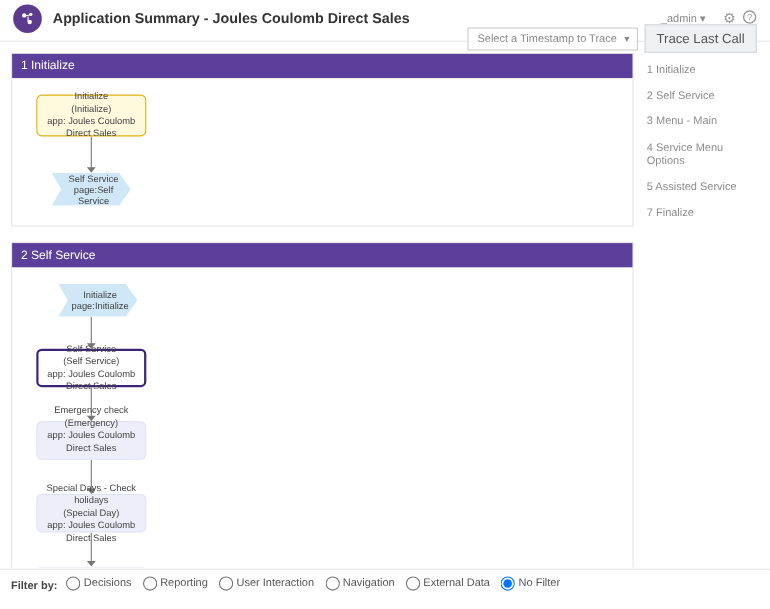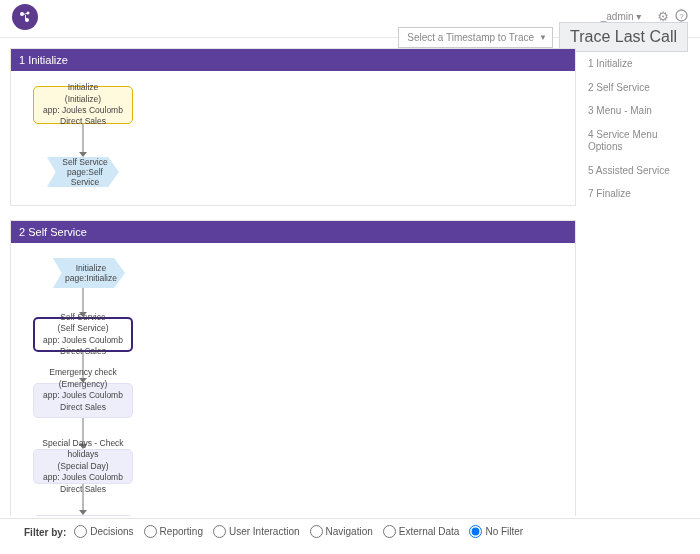--- a/index.html
+++ b/index.html
@@ -6,21 +6,21 @@
 body { font-family: Arial, Helvetica, sans-serif; font-size: 11px; color: #333; background: #fff; width: 700px; height: 554px; overflow: hidden; position: relative; }
 
 .topbar { display: flex; align-items: center; padding: 6px 12px 10px 12px; border-bottom: 1px solid #e8e8e8; height: 38px; }
 .logo-circle { width: 26px; height: 26px; border-radius: 50%; background: #5c3a8e; display: flex; align-items: center; justify-content: center; color: #fff; font-size: 15px; margin-right: 10px; }
 .pg-title { font-weight: bold; font-size: 13px; color: #333; flex: 0 0 auto; }
 .spacer { flex: 1; }
 .admin-link { color: #8a8a8a; font-size: 10px; margin-right: 10px; }
 .gear, .help { color: #9a9a9a; font-size: 13px; margin-left: 6px; cursor: pointer; }
 .timestamp-select { border: 1px solid #ccc; background: #fff; color: #888; font-size: 10px; padding: 4px 18px 4px 8px; margin-right: 6px; position: relative; cursor: pointer; }
 .timestamp-select .caret { position: absolute; right: 5px; top: 5px; font-size: 8px; color: #888; }
-.trace-btn { background: #eef0f2; border: 1px solid #d4d6d9; color: #555; font-size: 16px; padding: 5px 10px; cursor: pointer; }
+.trace-btn { background: #eef0f2; border: 1px solid #d4d6d9; color: #555; font-size: 12px; padding: 5px 10px; cursor: pointer; }
 .second-row { position: absolute; right: 12px; top: 22px; display: flex; align-items: center; }
 
 .body-area { display: flex; position: absolute; top: 48px; left: 0; right: 0; bottom: 38px; }
 .main-col { flex: 1; overflow: hidden; padding: 0 6px 0 10px; }
 .sidebar { width: 118px; padding: 10px 8px 0 6px; }
 .side-item { color: #8c8c8c; font-size: 10px; margin-bottom: 11px; line-height: 1.25; cursor: pointer; }
 
 .section { border: 1px solid #e4e4e4; margin-bottom: 14px; background: #fff; }
 .section-head { background: #5c3f9b; color: #fff; font-size: 11px; padding: 5px 8px; }
 .section-body { padding: 12px 12px; position: relative; }
@@ -30,21 +30,21 @@
 .node { position: absolute; text-align: center; font-size: 8.5px; line-height: 1.35; color: #444; display:flex; flex-direction:column; justify-content:center; align-items:center; padding: 4px 6px; }
 
 .init-node { width: 100px; height: 38px; border: 1.5px solid #e0b20c; background: #fff9de; border-radius: 5px; }
 .self-node { width: 100px; height: 35px; border: 2px solid #3c2478; background: #fff; border-radius: 5px; }
 .plain-node { width: 100px; height: 35px; background: #eeeefb; border-radius: 5px; border: 1px solid #e1e1f6; }
 .arrow-shape { width: 72px; height: 30px; background: #cfe7f7; position: absolute; clip-path: polygon(0 0, 85% 0, 100% 50%, 85% 100%, 0 100%, 12% 50%); display:flex; flex-direction:column; justify-content:center; align-items:center; font-size:8.5px; color:#444; text-align:center; padding: 0 6px 0 10px; }
 .half-node { width: 100px; height: 14px; background: #eeeefb; border-radius: 5px 5px 0 0; border: 1px solid #e1e1f6; border-bottom: none; display:flex; align-items:center; justify-content:center; font-size:8.5px; color:#444; }
 
 svg.conn { position: absolute; overflow: visible; pointer-events: none; }
 
-.filterbar { position: absolute; left: 0; right: 0; bottom: 10px; border-top: 1px solid #e4e4e4; padding: 6px 24px 4px; background: #fff; display:flex; align-items:center; font-size: 10px; color: #444; }
+.filterbar { position: absolute; left: 0; right: 0; bottom: 10px; border-top: 1px solid #e4e4e4; padding: 6px 10px 4px; background: #fff; display:flex; align-items:center; font-size: 10px; color: #444; }
 .filterbar .lbl { font-weight: bold; margin-right: 8px; }
 .filterbar label.opt { margin-right: 10px; display:inline-flex; align-items:center; color:#555; font-weight: normal; }
 .filterbar input[type=radio] { margin-right: 3px; }
 
 .hscroll { position: absolute; left: 4px; right: 4px; bottom: 0; height: 10px; overflow-x: scroll; overflow-y: hidden; }
 .hscroll-inner { width: 1400px; height: 1px; }
 </style>
 </head>
 <body>
 
@@ -53,20 +53,21 @@
     <svg width="16" height="16" viewBox="0 0 16 16">
         <g fill="#fff">
           <circle cx="5" cy="5" r="2"></circle>
           <circle cx="11" cy="4" r="1.5"></circle>
           <circle cx="10" cy="11" r="2"></circle>
           <rect x="5" y="5" width="5" height="1" transform="rotate(-10 5 5)"></rect>
           <rect x="8" y="6" width="1" height="5"></rect>
         </g>
       </svg>
   </div>
+  <div class="pg-title">Application Summary - Joules Coulomb Direct Sales</div>
   <div class="spacer"></div>
   <span class="admin-link"><span>_admin</span> ▾</span>
   <span class="gear">⚙</span>
   <span class="help">
     <svg width="13" height="13" viewBox="0 0 13 13">
         <circle cx="6.5" cy="6.5" r="5.5" fill="none" stroke="#9a9a9a" stroke-width="1.3"></circle>
         <text x="6.5" y="9.5" text-anchor="middle" font-size="8" fill="#9a9a9a" font-family="Arial">?</text>
       </svg>
   </span>
 </div>

